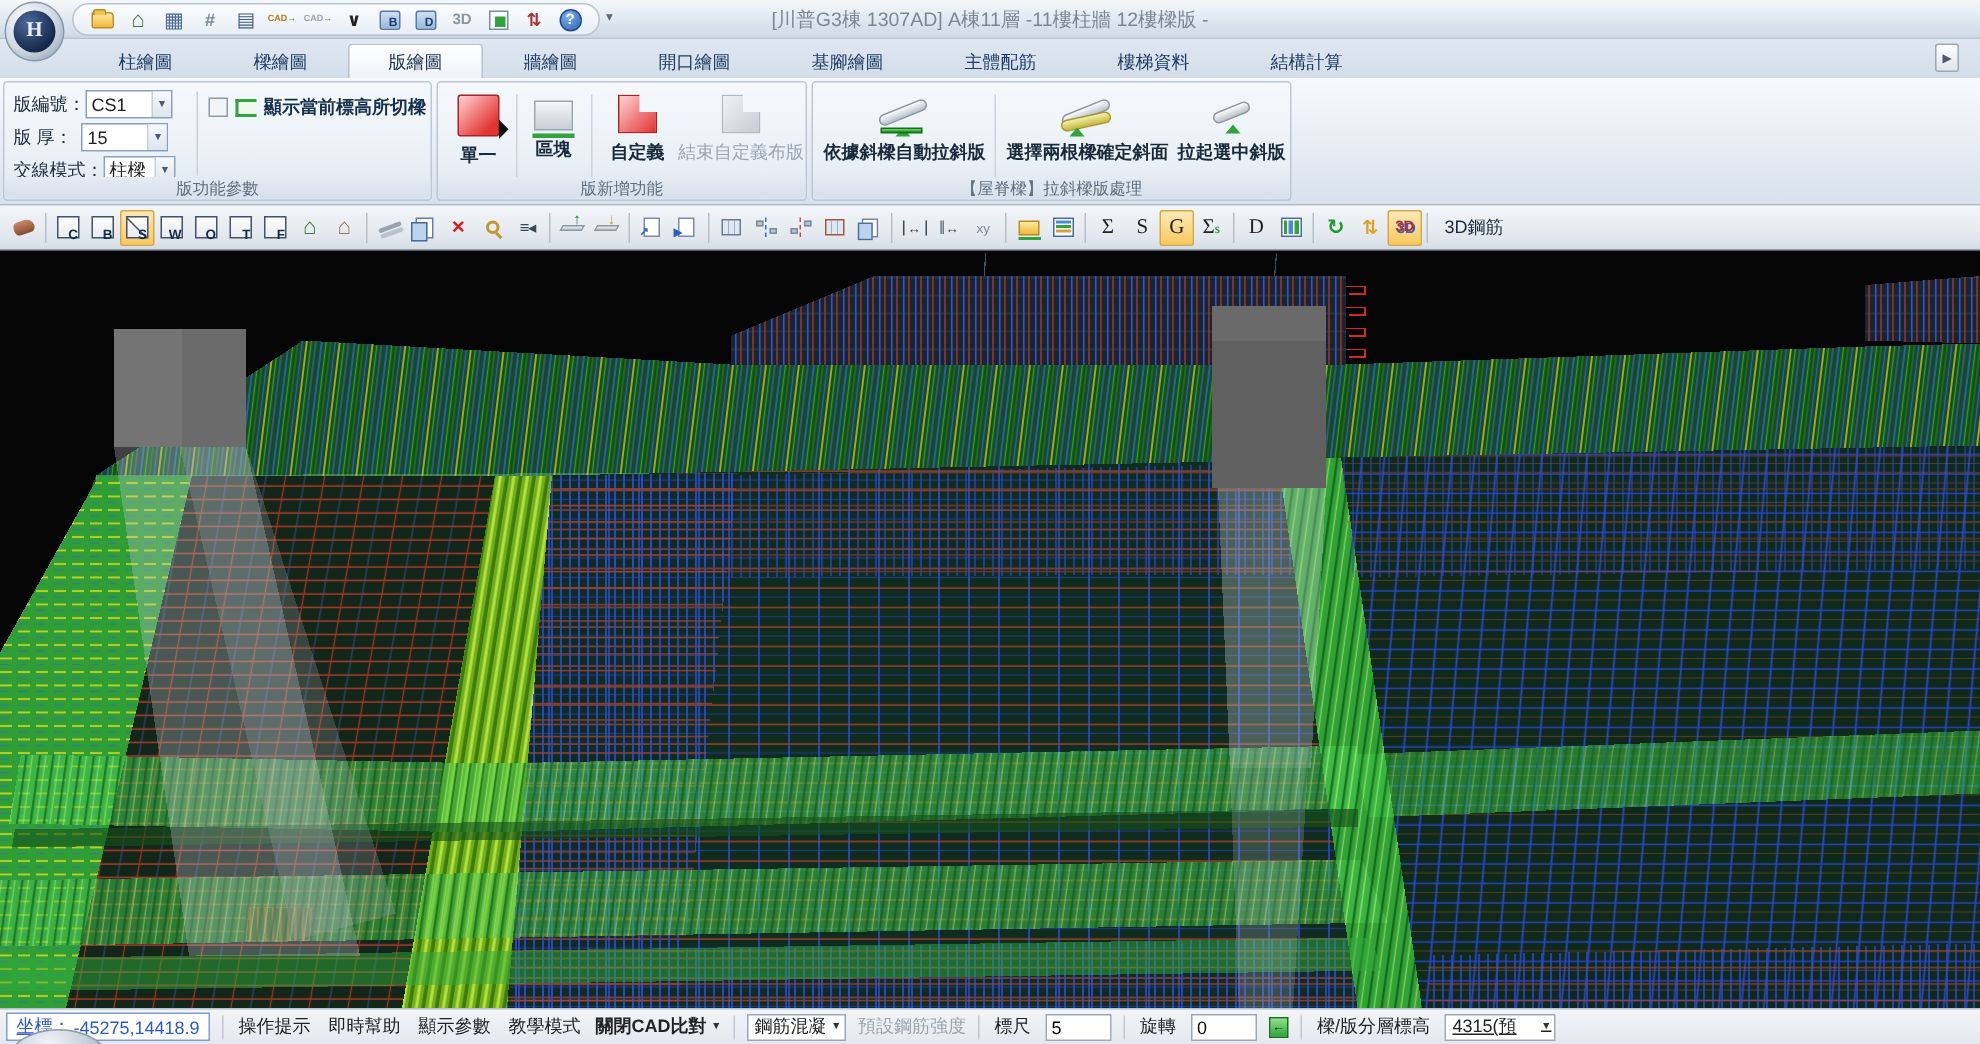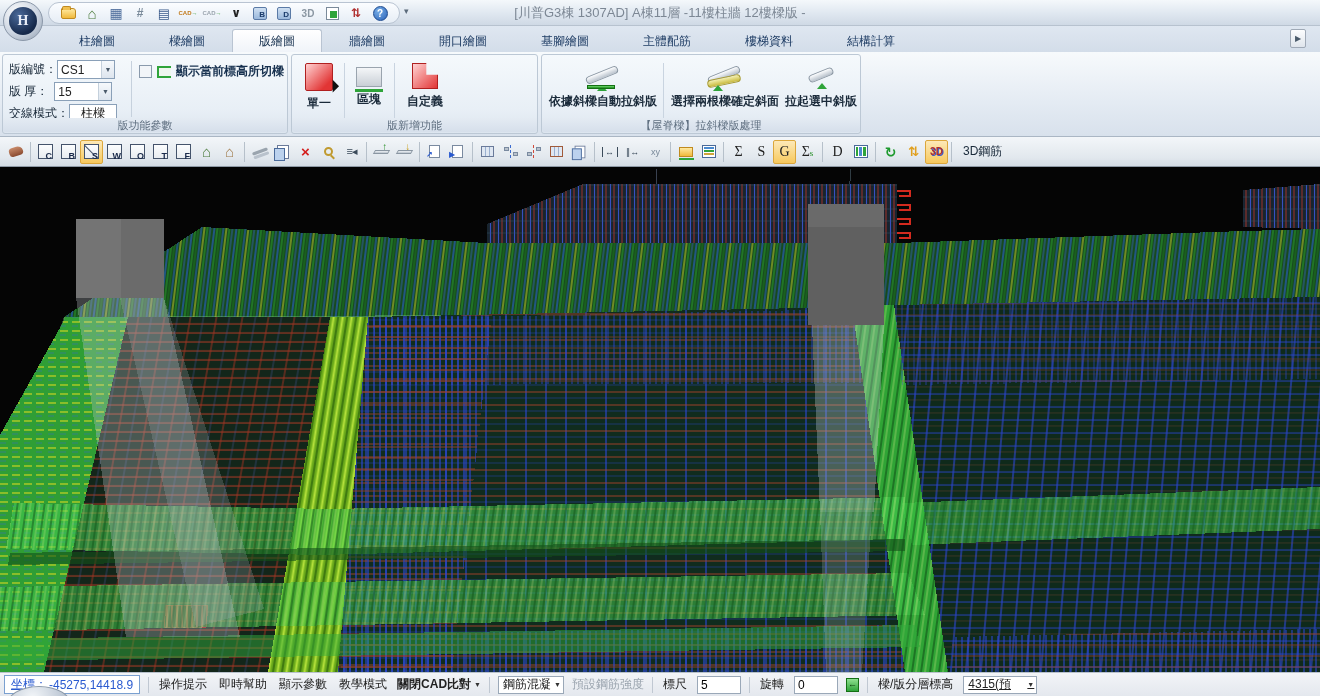--- a/index.html
+++ b/index.html
@@ -233,21 +233,21 @@
       </div>
       <div class="fieldrow" style="left:6px; top:27px;">
         <span class="flabel">版  厚：</span>
         <div class="combo" style="width:58px; margin-left:6px;">
           <span class="val">15</span>
             <span class="dd">▼</span>
         </div>
       </div>
       <div class="fieldrow" style="left:6px; top:49px;">
         <span class="flabel">交線模式：</span>
-        <div class="combo" style="width:48px;flex-direction:column;">
+        <div class="combo" style="width:48px;">
           <span class="val">柱樑</span>
             <span class="dd">▼</span>
         </div>
       </div>
       <div class="vsep" style="left:128px; top:6px; height:56px;"></div>
       <div class="fieldrow" style="left:136px; top:8px; gap:5px;">
         <div class="cbx"></div>
         <div class="slab-glyph"></div>
         <span class="chk-label">顯示當前標高所切樑</span>
       </div>
@@ -261,20 +261,24 @@
       </div>
       <div class="gsep" style="left:52px;"></div>
       <div class="rbtn" style="left:56px; width:42px;text-align:center;">
         <div class="ico-block"></div>
         <span class="cap">區塊</span>
       </div>
       <div class="gsep" style="left:102px;"></div>
       <div class="rbtn" style="left:106px; width:54px;justify-content:flex-end;">
         <div class="ico-L"></div>
         <span class="cap">自定義</span>
+      </div>
+      <div class="rbtn disabled" style="left:160px; width:84px;">
+        <div class="ico-L gray"></div>
+        <span class="cap">結束自定義布版</span>
       </div>
       <div class="grp-label">版新增功能</div>
     </div>
 
     <div class="grp" style="left:541px; width:320px;">
       <div class="rbtn" style="left:4px; width:114px;">
         <div class="ico-slope">
           <div class="bar"></div>
             <div class="tri" style="left:16px; top:22px;"></div>
             <div class="gbar" style="left:6px;"></div>

